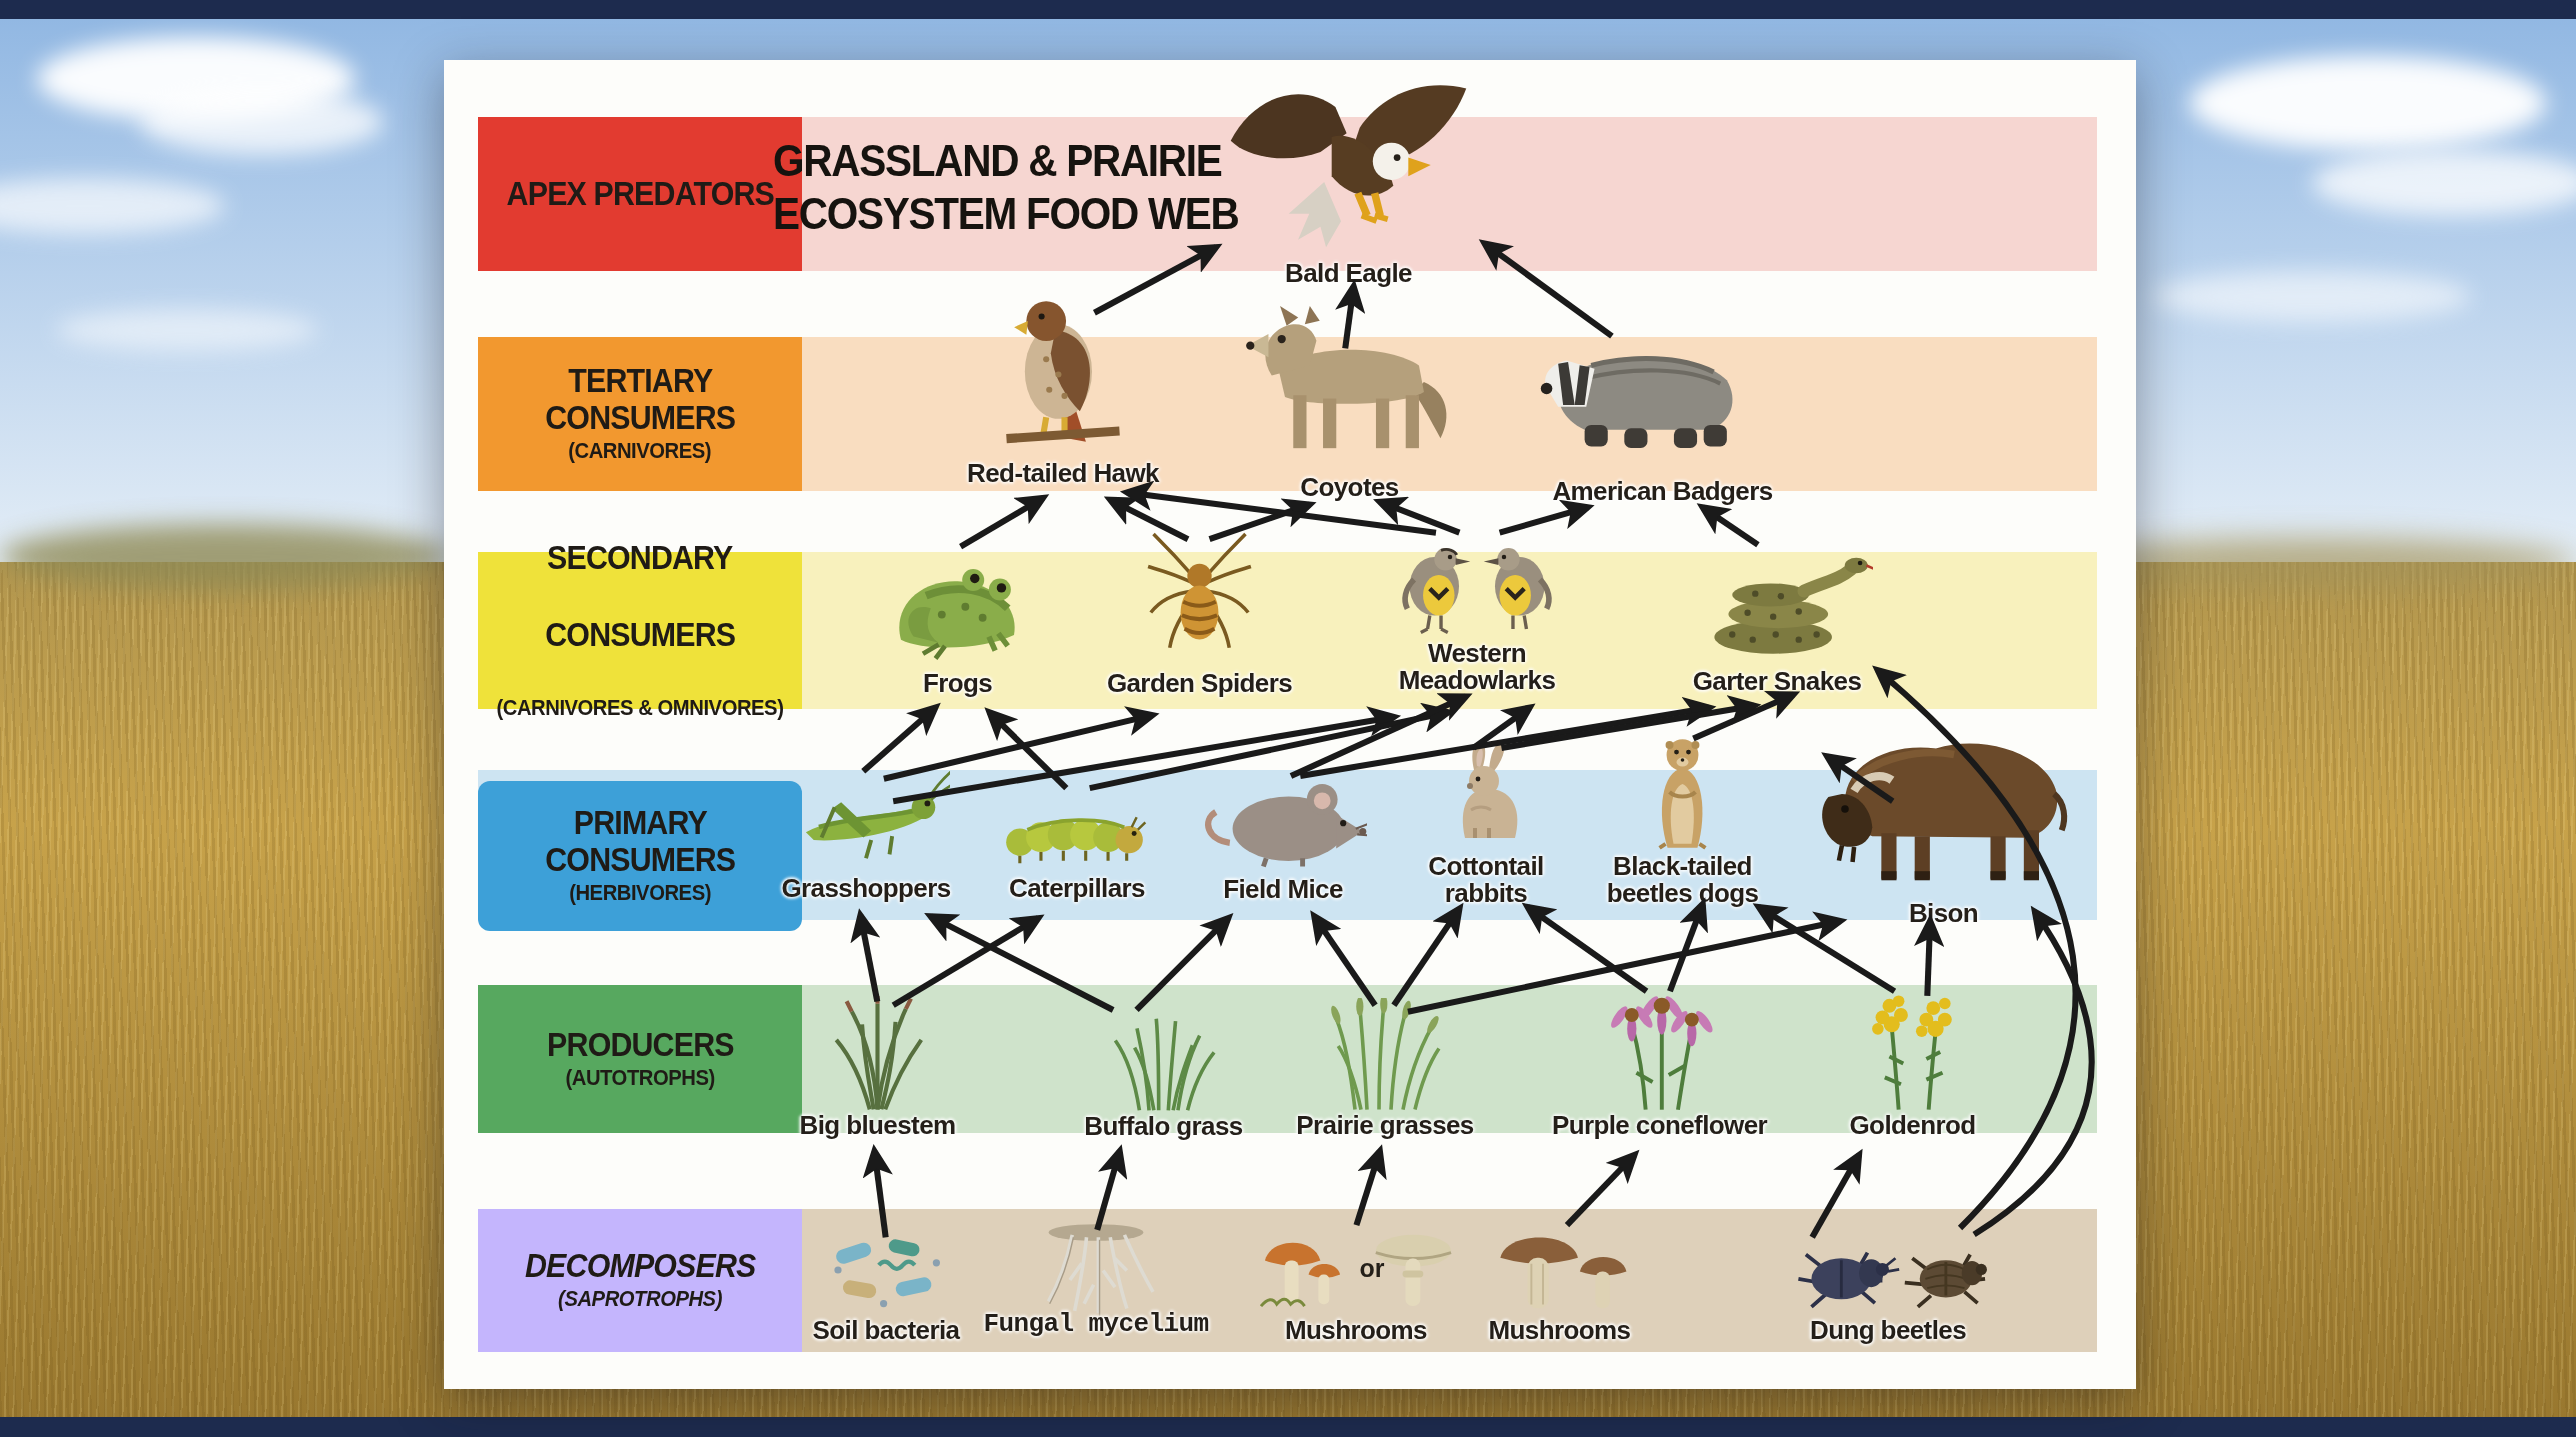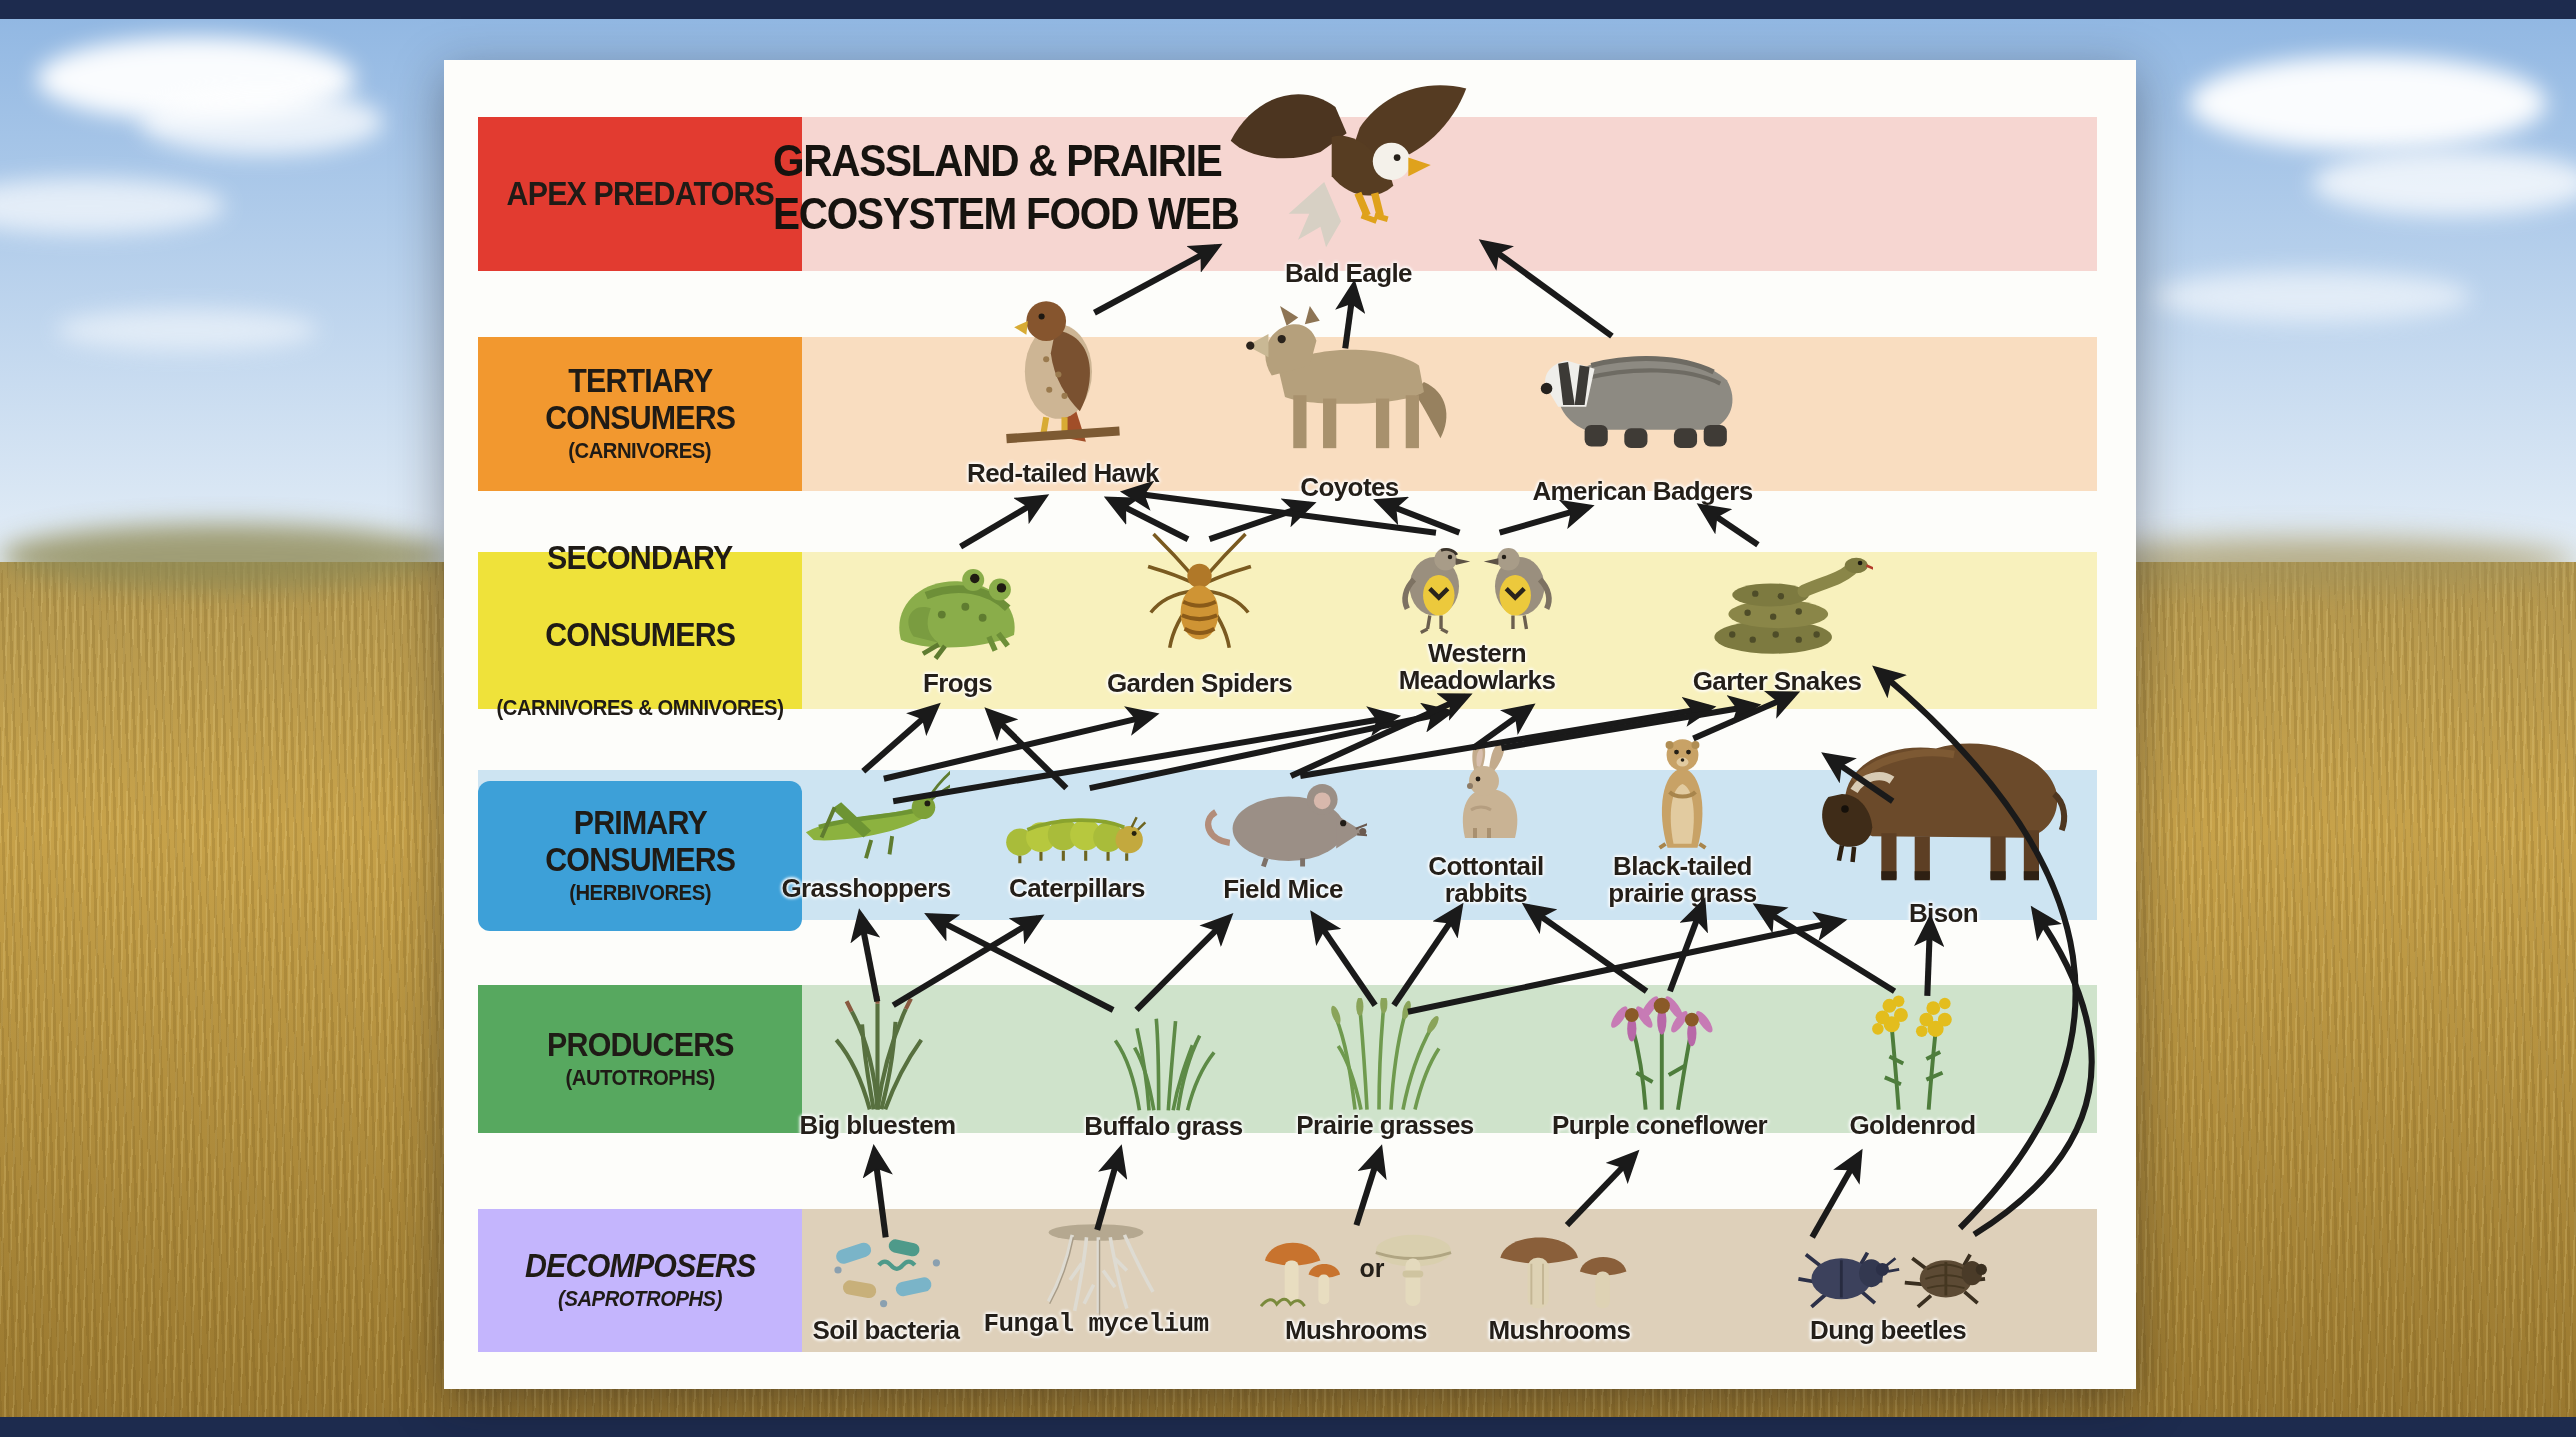--- a/index.html
+++ b/index.html
@@ -484,21 +484,21 @@
       <div class="org" style="left: 798px; top: 245px; width: 215px;">
         <svg width="215" height="150" viewBox="0 0 230 160">
           <use href="#i-coyote" width="230" height="160"></use>
         </svg>
         <div class="org-label" style="top: 169px;">Coyotes</div>
       </div>
       <div class="org" style="left: 1091px; top: 264px; width: 215px;">
         <svg width="215" height="129" viewBox="0 0 230 138">
           <use href="#i-badger" width="230" height="138"></use>
         </svg>
-        <div class="org-label" style="top: 154px;">American Badgers</div>
+        <div class="org-label" style="top: 154px; margin-left: 20px;">American Badgers</div>
       </div>
       <div class="org" style="left: 435px; top: 485px; width: 157px;">
         <svg width="157" height="120" viewBox="0 0 168 128">
           <use href="#i-frog" width="168" height="128"></use>
         </svg>
         <div class="org-label" style="top: 125px;">Frogs</div>
       </div>
       <div class="org" style="left: 693px; top: 471px; width: 125px;">
         <svg width="125" height="136" viewBox="0 0 134 145">
           <use href="#i-spider" width="134" height="145"></use>
@@ -541,21 +541,21 @@
           <use href="#i-rabbit" width="128" height="118"></use>
         </svg>
         <div class="org-label" style="top: 113px;">Cottontail
 rabbits</div>
       </div>
       <div class="org" style="left: 1188px; top: 670px; width: 101px;">
         <svg width="101" height="120" viewBox="0 0 108 128">
           <use href="#i-prairie-dog" width="108" height="128"></use>
         </svg>
         <div class="org-label" style="top: 123px;">Black-tailed
-prairie grass</div>
+beetles dogs</div>
       </div>
       <div class="org" style="left: 1359px; top: 661px; width: 281px;">
         <svg width="281" height="167" viewBox="0 0 300 178">
           <use href="#i-bison" width="300" height="178"></use>
         </svg>
         <div class="org-label" style="top: 167px; margin-top: 12px;">Bison</div>
       </div>
       <div class="org" style="left: 355px; top: 936px; width: 157px;">
         <svg width="157" height="116" viewBox="0 0 168 124">
           <use href="#i-grass-bluestem" width="168" height="124"></use>

